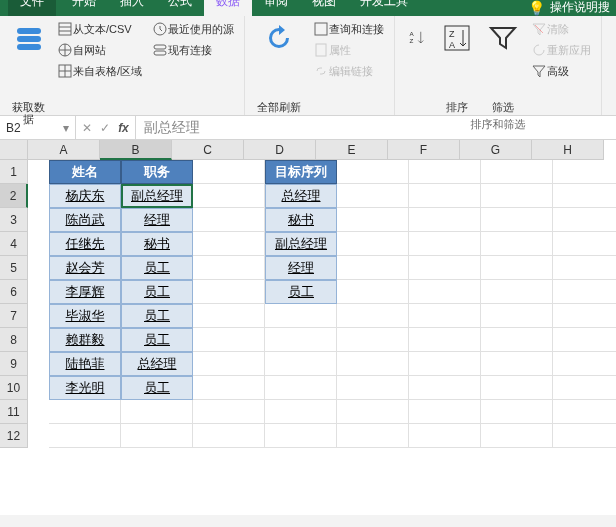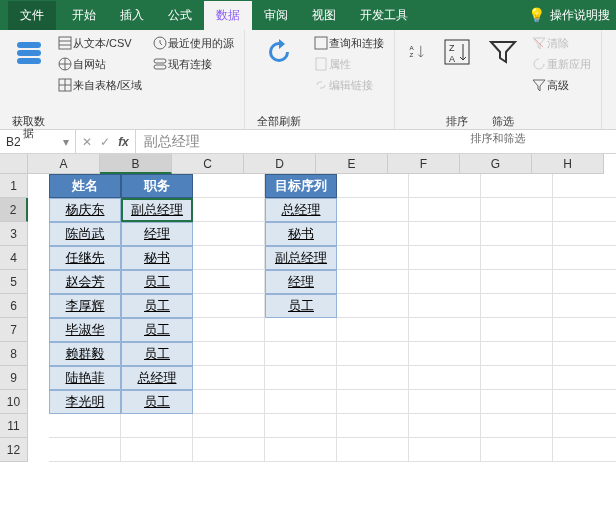--- a/index.html
+++ b/index.html
@@ -1,19 +1,19 @@
 <!DOCTYPE html>
 <html><head>
 <meta charset="utf-8">
 <style>
   * { margin: 0; padding: 0; box-sizing: border-box; font-family: "Microsoft YaHei", Arial, sans-serif; }
   body { width: 616px; height: 527px; background: #f3f3f3; overflow: hidden; font-size: 12px; }
 
   
-  .titlebar { background: #217346; height: 30px; display: flex; align-items: center; padding-left: 8px; }
+  .titlebar { background: #217346; height: 16px; display: flex; align-items: flex-end; padding-left: 8px; }
   .tab { color: #fff; padding: 6px 12px; cursor: pointer; font-size: 12px; }
   .tab.file { background: #1a5c38; margin-right: 4px; }
   .tab.active { background: #f3f3f3; color: #8b5cf6; }
   .help-hint { margin-left: auto; display: flex; align-items: center; color: #fff; padding-right: 6px; gap: 4px; }
   .bulb-icon { font-size: 14px; }
 
   
   .ribbon { height: 100px; display: flex; border-bottom: 1px solid #d4d4d4; background: #f3f3f3; }
   .group { border-right: 1px solid #e0e0e0; padding: 4px 8px 2px; display: flex; flex-direction: column; }
   .group-body { flex: 1; display: flex; gap: 6px; align-items: flex-start; }

